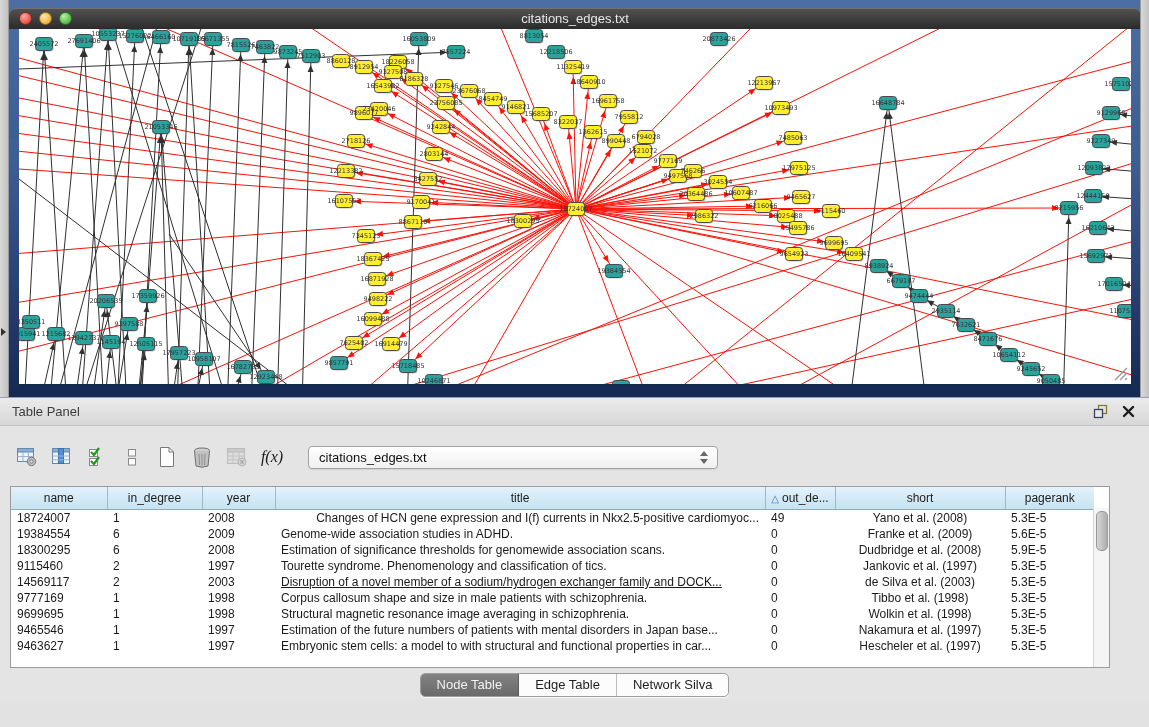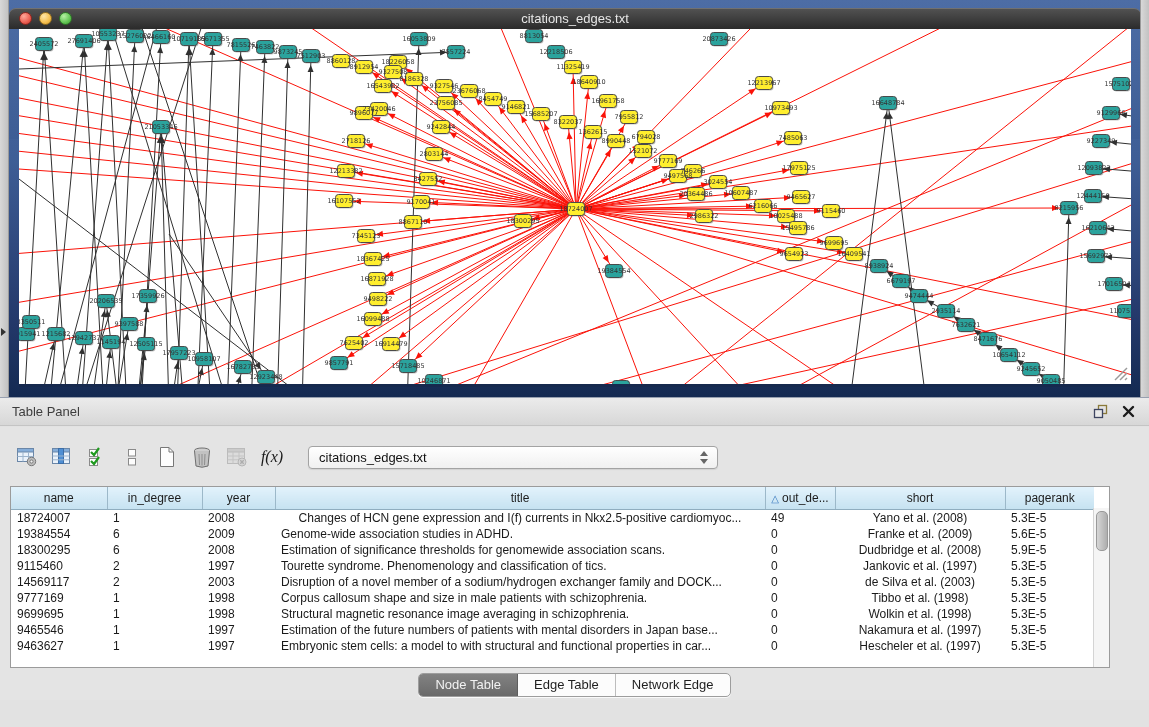--- a/index.html
+++ b/index.html
@@ -812,21 +812,21 @@
               <th><span class="sort-tri">△</span>out_de...</th>
               <th>short</th>
               <th>pagerank</th>
             </tr>
           </thead>
         <tbody>
             <tr>
               <td style="text-align: left;">18724007</td>
               <td style="text-align: left;">1</td>
               <td style="text-align: left;">2008</td>
-              <td style="text-align: center;">Changes of HCN gene expression and I(f) currents in Nkx2.5-positive cardiomyoc...</td>
+              <td style="text-align: right;">Changes of HCN gene expression and I(f) currents in Nkx2.5-positive cardiomyoc...</td>
               <td style="text-align: left;">49</td>
               <td style="text-align: center;">Yano et al. (2008)</td>
               <td style="text-align: left;">5.3E-5</td>
             </tr>
             <tr>
               <td style="text-align: left;">19384554</td>
               <td style="text-align: left;">6</td>
               <td style="text-align: left;">2009</td>
               <td style="text-align: left;">Genome-wide association studies in ADHD.</td>
               <td style="text-align: left;">0</td>
@@ -848,21 +848,21 @@
               <td style="text-align: left;">1997</td>
               <td style="text-align: left;">Tourette syndrome. Phenomenology and classification of tics.</td>
               <td style="text-align: left;">0</td>
               <td style="text-align: center;">Jankovic et al. (1997)</td>
               <td style="text-align: left;">5.3E-5</td>
             </tr>
             <tr>
               <td style="text-align: left;">14569117</td>
               <td style="text-align: left;">2</td>
               <td style="text-align: left;">2003</td>
-              <td style="text-align: left;">Disruption of a novel member of a sodium/hydrogen exchanger family and DOCK...</td>
+              <td style="text-align: left; text-decoration: underline;">Disruption of a novel member of a sodium/hydrogen exchanger family and DOCK...</td>
               <td style="text-align: left;">0</td>
               <td style="text-align: center;">de Silva et al. (2003)</td>
               <td style="text-align: left;">5.3E-5</td>
             </tr>
             <tr>
               <td style="text-align: left;">9777169</td>
               <td style="text-align: left;">1</td>
               <td style="text-align: left;">1998</td>
               <td style="text-align: left;">Corpus callosum shape and size in male patients with schizophrenia.</td>
               <td style="text-align: left;">0</td>
@@ -900,21 +900,21 @@
       </table>
       <div class="vscroll">
           <div class="vthumb"></div>
         </div>
     </div>
 
     <div class="tabs-row">
       <div class="seg">
           <div class="seg-item selected">Node Table</div>
           <div class="seg-item">Edge Table</div>
-          <div class="seg-item">Network Edge</div>
+          <div class="seg-item">Network Silva</div>
         </div>
     </div>
   </div>
 
   <div class="statusbar">
     <div class="memory">
       <span>Memory: OK</span>
       <div class="mem-dot"></div>
     </div>
   </div>

